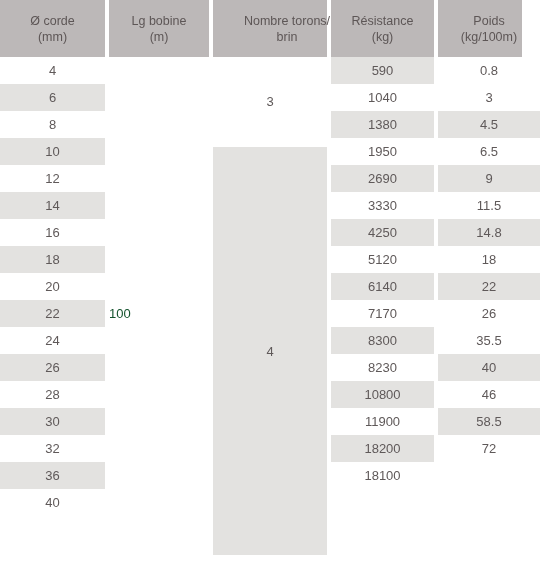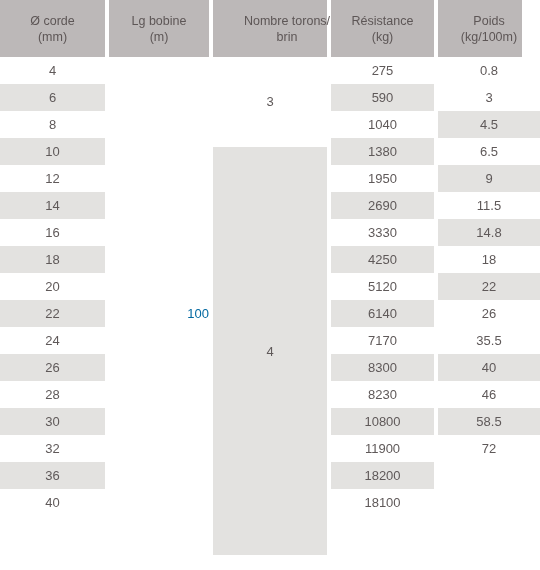--- a/index.html
+++ b/index.html
@@ -84,23 +84,23 @@
   
   .merged2 {
     position: absolute;
     left: 109px;
     top: 0px;
     width: 100px;
     height: 513px;
     background: #ffffff;
     display: flex;
     align-items: center;
-    justify-content: flex-end;
+    justify-content: flex-start;
     font-size: 13px;
-    color: #0369a1;
+    color: #14532d;
   }
 
   
   .merged3 {
     position: absolute;
     left: 213px;
     width: 114px;
     display: flex;
     align-items: center;
     justify-content: center;
@@ -174,21 +174,20 @@
     </div>
 
     <div class="merged3 m3a">
       <span>3</span>
     </div>
     <div class="merged3 m3b">
       <span>4</span>
     </div>
 
     <div class="col col4" id="col-resistance">
-        <div class="cell">275</div>
         <div class="cell striped">590</div>
         <div class="cell">1040</div>
         <div class="cell striped">1380</div>
         <div class="cell">1950</div>
         <div class="cell striped">2690</div>
         <div class="cell">3330</div>
         <div class="cell striped">4250</div>
         <div class="cell">5120</div>
         <div class="cell striped">6140</div>
         <div class="cell">7170</div>

